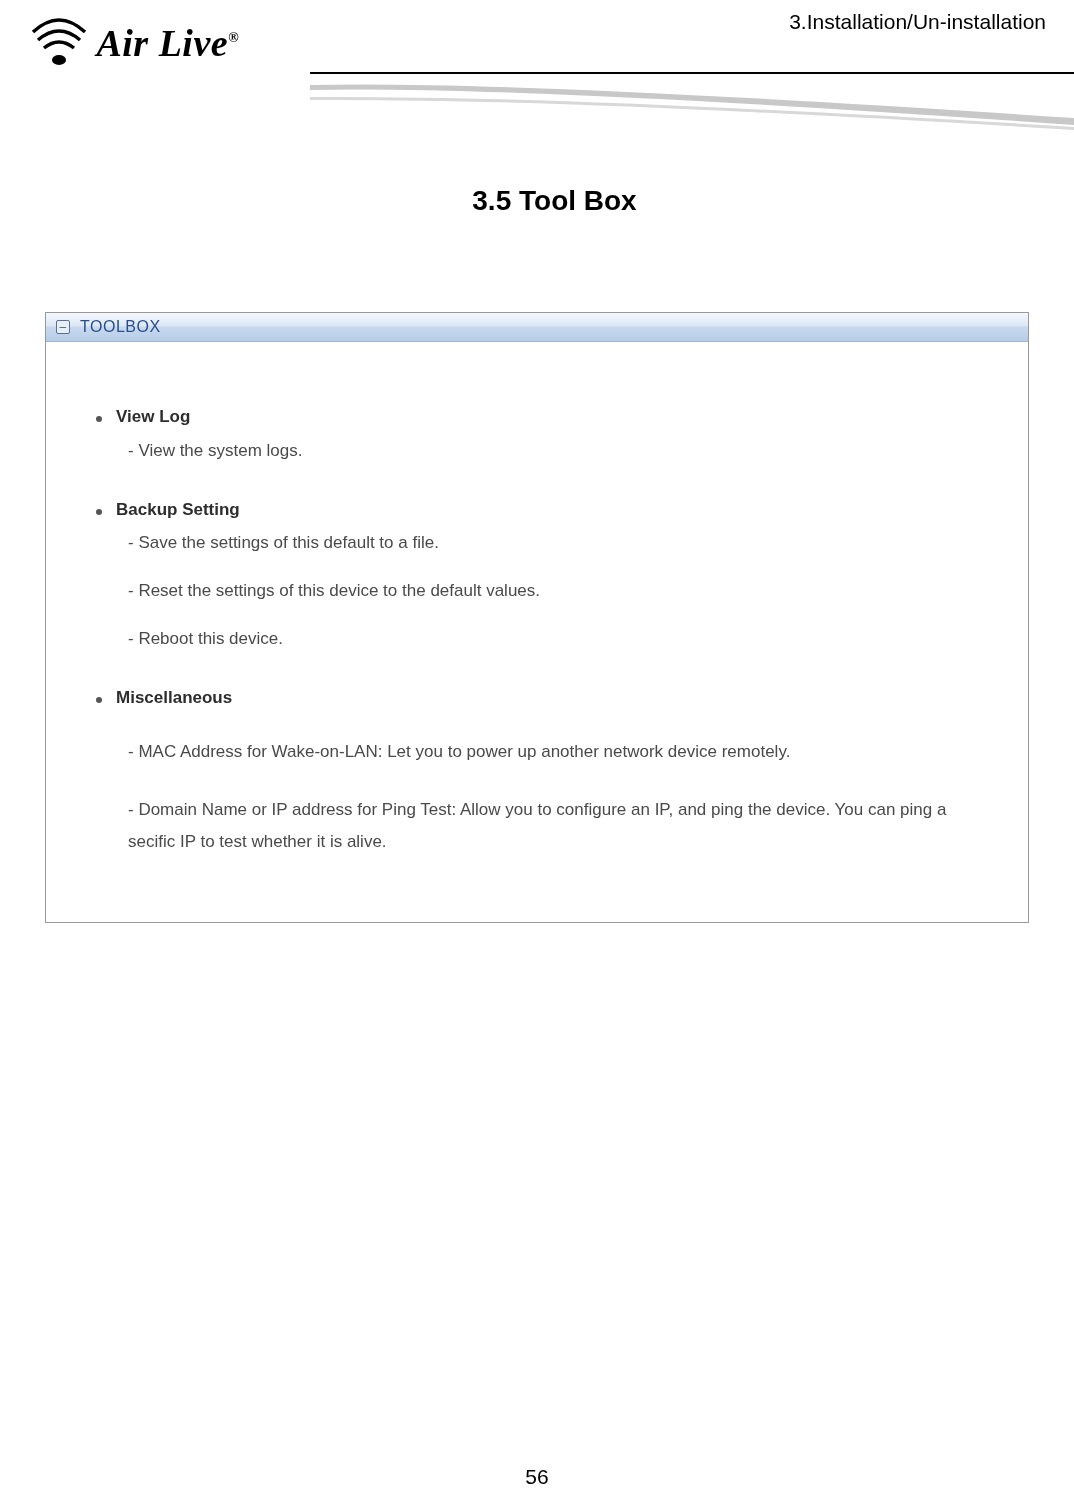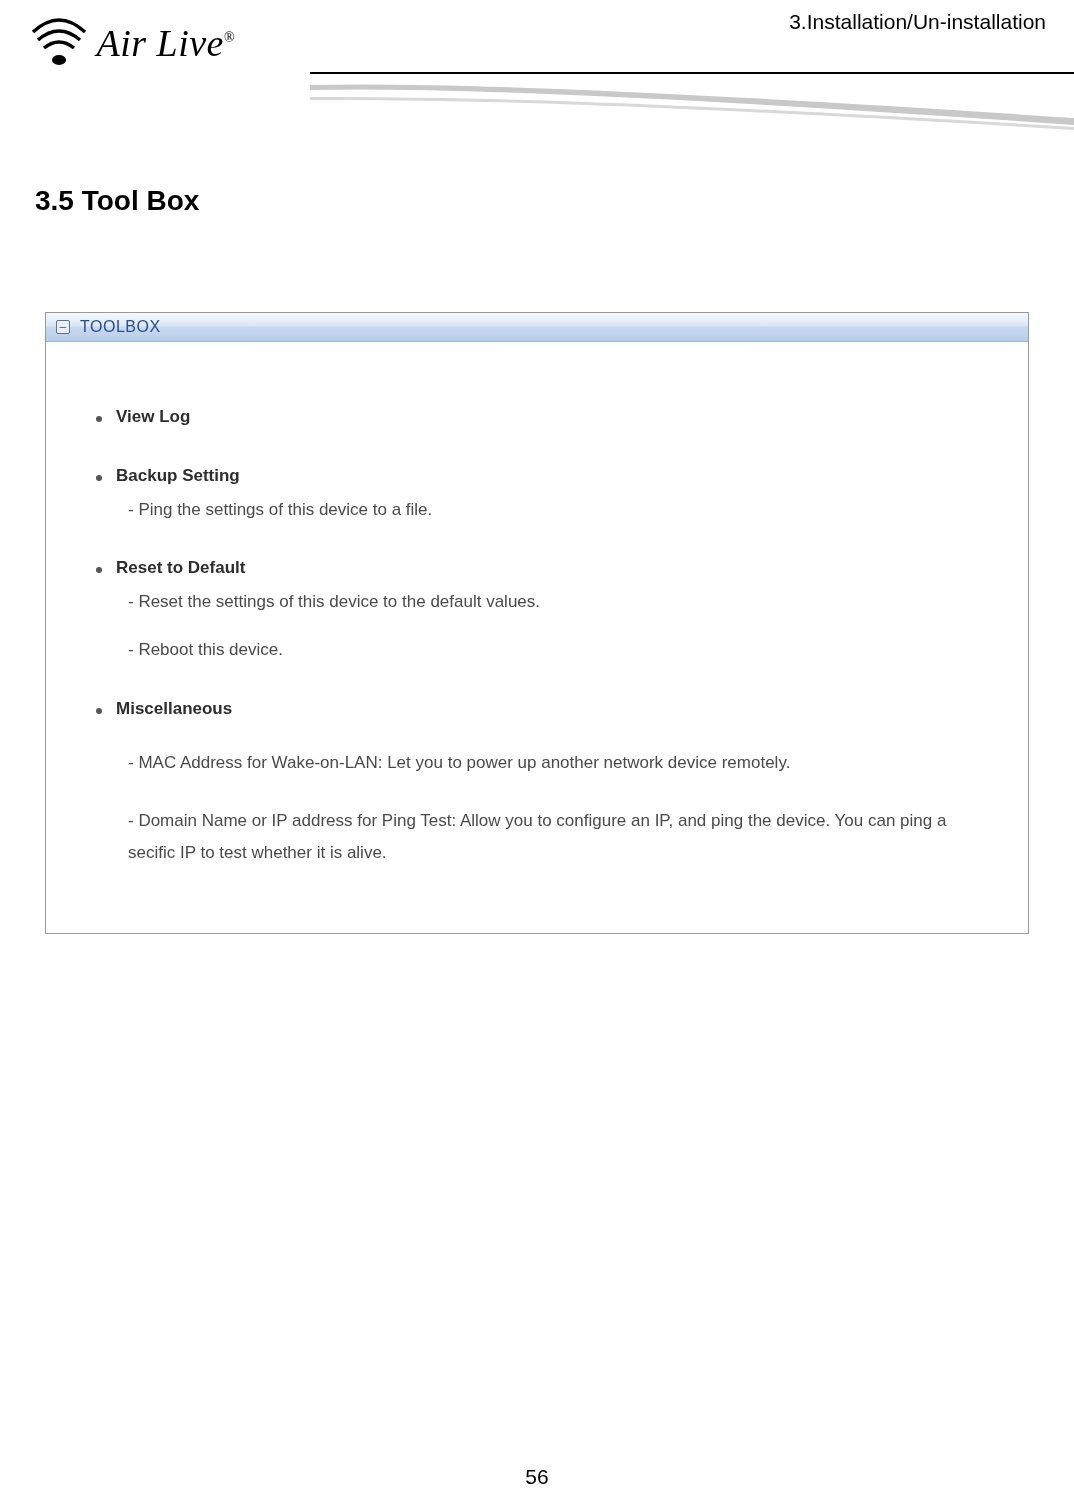--- a/index.html
+++ b/index.html
@@ -32,21 +32,21 @@
     .logo-wifi {
       width: 58px;
       height: 50px;
       display: inline-block;
       vertical-align: middle;
     }
     .logo-text {
       display: inline-block;
       font-family: Georgia, 'Times New Roman', serif;
       font-style: italic;
-      font-weight: normal;
+      font-weight: bold;
       font-size: 38px;
       vertical-align: middle;
       margin-left: 4px;
       letter-spacing: 0.5px;
     }
     .logo-reg {
       font-size: 14px;
       vertical-align: super;
       font-style: normal;
     }
@@ -68,20 +68,21 @@
     }
     .header-swoosh svg {
       width: 100%;
       height: 100%;
     }
     .section-title {
       margin-top: 55px;
       margin-left: 35px;
       font-size: 28px;
       font-weight: bold;
+      text-align: center;
     }
     .panel-container {
       margin: 95px 45px 0 45px;
       border: 1px solid #999;
     }
     .panel-header {
       background: linear-gradient(to bottom, #f4f8fd 0%, #dde8f5 45%, #c8d9ee 50%, #b6cde8 100%);
       border-bottom: 1px solid #a0b5d0;
       padding: 5px 10px;
       display: flex;
@@ -198,36 +199,33 @@
     <span class="panel-header-icon">–</span>
     <span class="panel-header-text">TOOLBOX</span>
   </div>
   <div class="panel-body">
 
     <div class="item">
       <div class="item-row">
         <span class="bullet"></span>
         <span class="item-title">View Log</span>
       </div>
+      <div class="item-desc">- View the system logs.</div>
     </div>
 
 
     <div class="item">
       <div class="item-row">
         <span class="bullet"></span>
         <span class="item-title">Backup Setting</span>
       </div>
-      <div class="item-desc">- Ping the settings of this device to a file.</div>
-    </div>
-
-    <div class="item">
-      <div class="item-row">
-        <span class="bullet"></span>
-        <span class="item-title">Reset to Default</span>
-      </div>
+      <div class="item-desc">- Save the settings of this default to a file.</div>
+    </div>
+
+    <div class="item">
       <div class="item-desc">- Reset the settings of this device to the default values.</div>
     </div>
 
     <div class="item">
       <div class="item-desc">- Reboot this device.</div>
     </div>
 
     <div class="item">
       <div class="item-row">
         <span class="bullet"></span>

